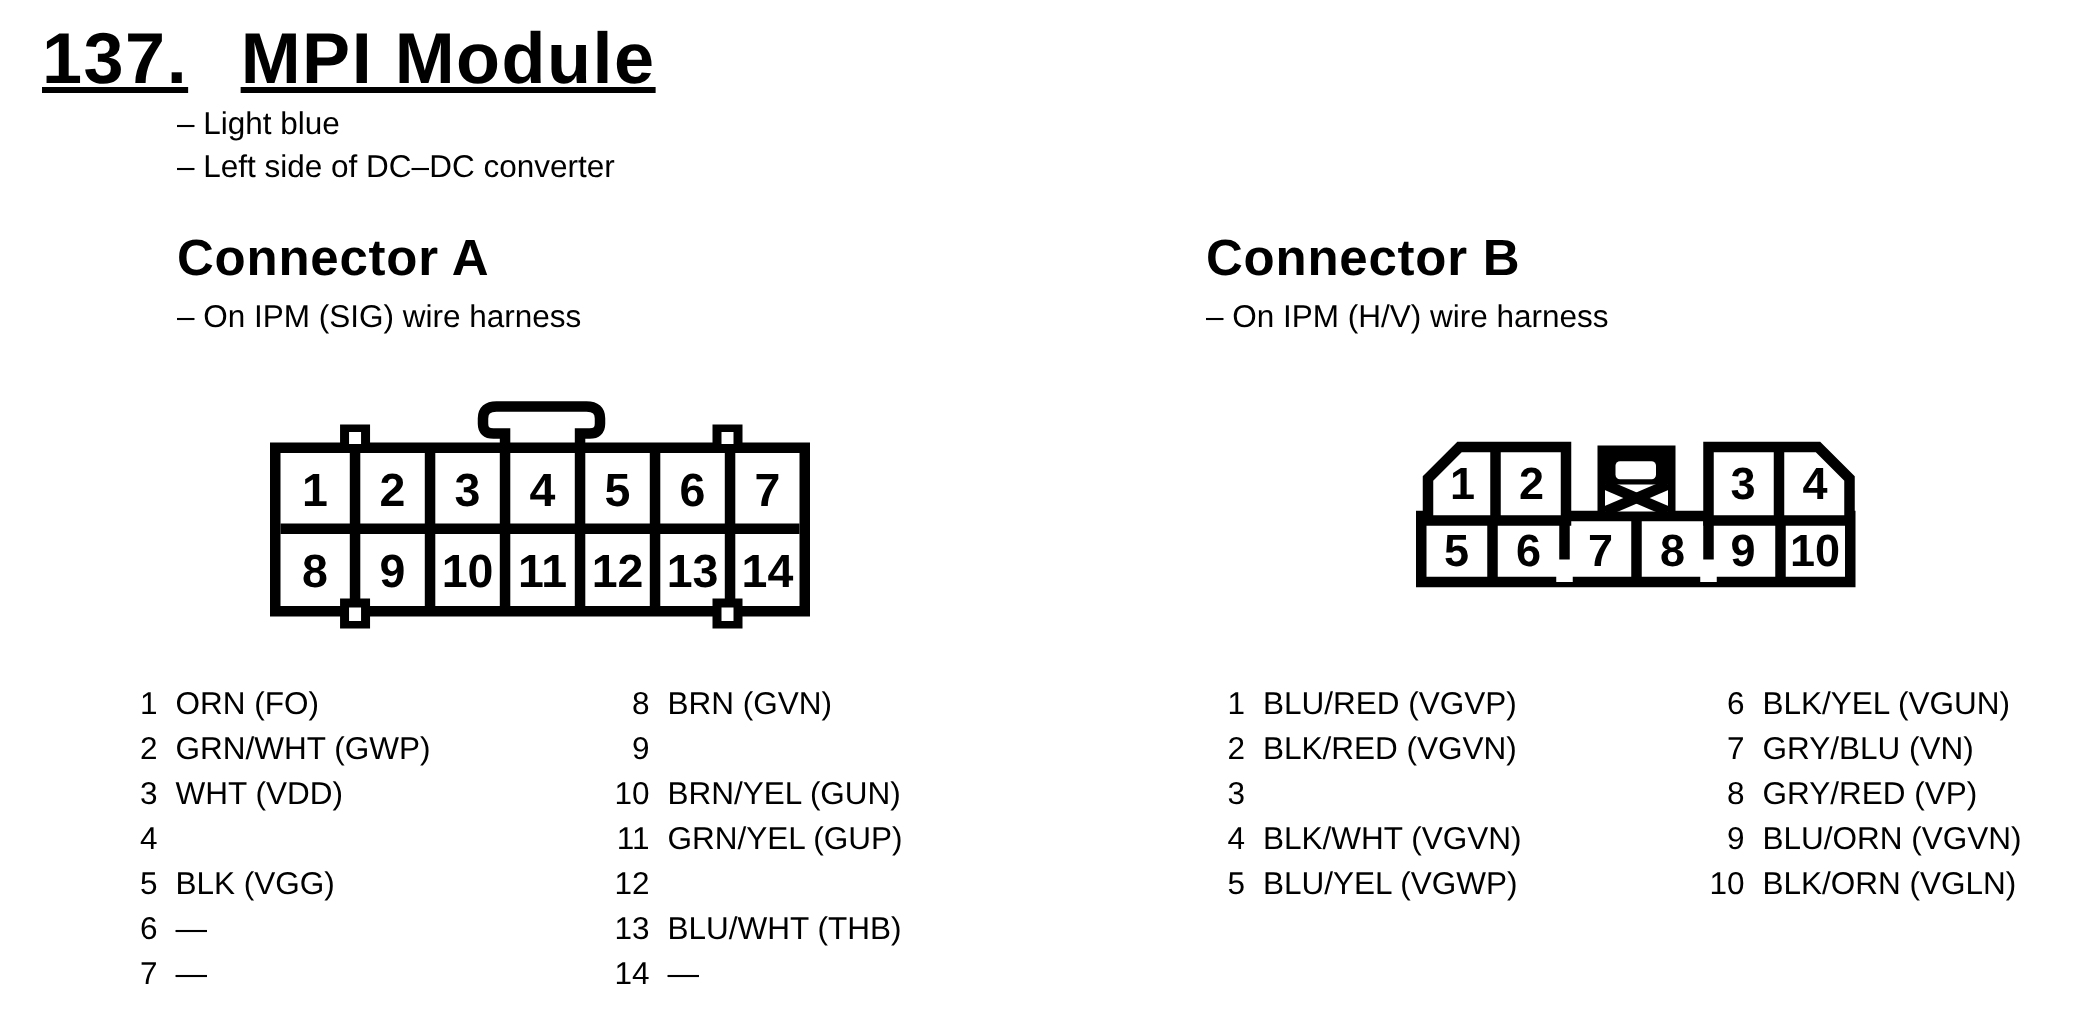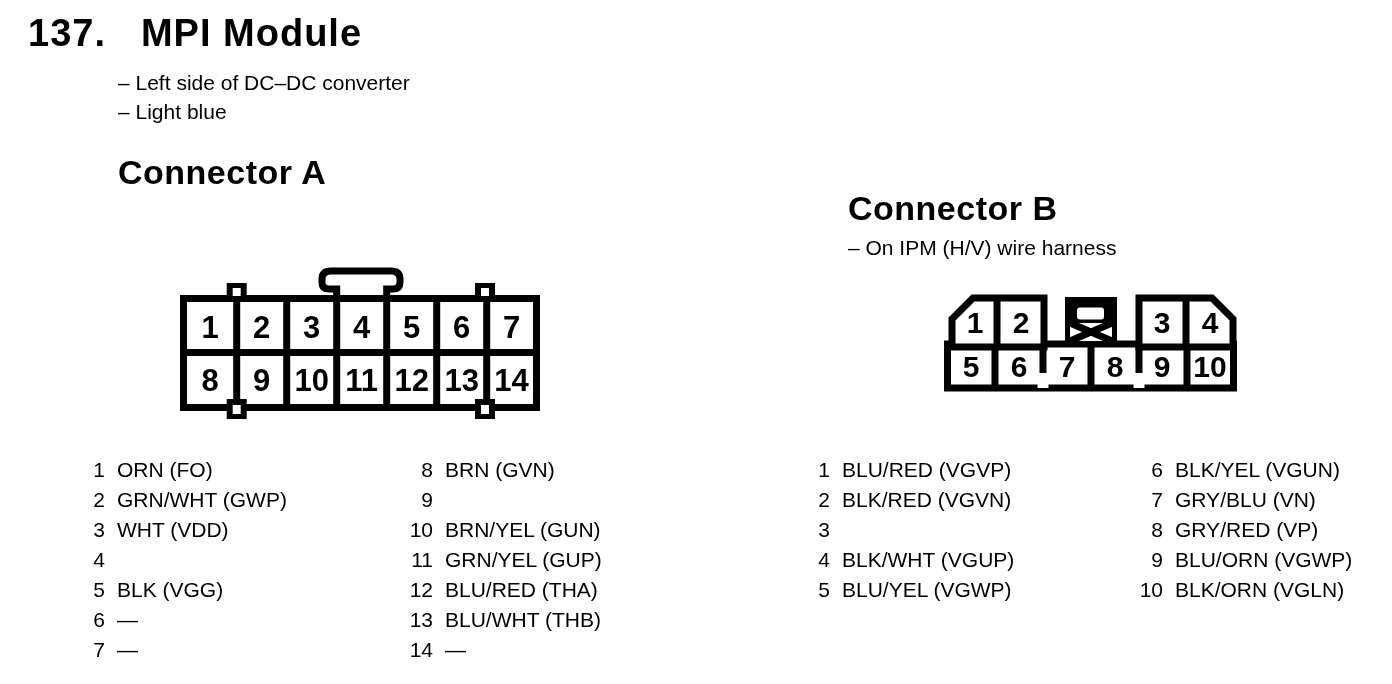--- a/index.html
+++ b/index.html
@@ -1,48 +1,49 @@
 <!DOCTYPE html>
 <html><head>
 <meta charset="utf-8">
 <style>
   html,body{margin:0;padding:0;background:#fff;}
   .page{
     position:relative;width:1392px;height:684px;background:#ffffff;
     font-family:"Liberation Sans",sans-serif;color:#000;overflow:hidden;
   }
-  .page-title{position:absolute;left:28px;top:12px;font-size:38px;font-weight:bold;letter-spacing:1px;white-space:nowrap;}
+  .page-title{position:absolute;left:28px;top:12px;font-size:48px;font-weight:bold;letter-spacing:1px;white-space:nowrap;text-decoration:underline;}
   .page-title .name{margin-left:35px;}
   .top-notes{position:absolute;left:118px;top:68px;font-size:21px;line-height:29px;}
   .conn-heading{position:absolute;top:153px;font-size:34px;font-weight:bold;letter-spacing:0.5px;white-space:nowrap;}
   .conn-note{position:absolute;top:200px;font-size:21px;white-space:nowrap;}
   .col-a{left:118px;text-align:right;}
-  .col-b{left:848px;margin-top:36px;}
+  .col-b{left:804px;}
   .diagram{position:absolute;}
   .pin-list{position:absolute;font-size:21px;line-height:30px;}
   .pin-row{display:grid;grid-template-columns:32px auto;column-gap:12px;}
   .pin-row .num{text-align:right;}
   .pin-row .lbl{white-space:nowrap;}
   svg text{font-family:"Liberation Sans",sans-serif;}
 </style>
 </head>
 <body>
 
 <div class="page">
 
   <div class="page-title">
     <span class="num">137.</span><span class="name">MPI Module</span>
   </div>
 
   <div class="top-notes">
+    <div>– Light blue</div>
     <div>– Left side of DC–DC converter</div>
-    <div>– Light blue</div>
   </div>
 
   <div class="conn-heading col-a">Connector A</div>
+  <div class="conn-note col-a">– On IPM (SIG) wire harness</div>
 
   <div class="conn-heading col-b">Connector B</div>
   <div class="conn-note col-b">– On IPM (H/V) wire harness</div>
 
   <svg class="diagram" style="left:173px;top:258px;" width="374" height="172" viewBox="0 0 374 172">
     <path d="M163.7,50 V31 H156 Q149,31 149,24.5 V21 Q149,13 158,13 H218 Q227,13 227,21 V24.5 Q227,31 220,31 H213.7 V50" fill="none" stroke="#000" stroke-width="7"></path>
     <rect x="10.5" y="40.5" width="353" height="109" fill="#fff" stroke="#000" stroke-width="7"></rect>
     <g stroke="#000" stroke-width="7">
       <line x1="14" y1="94.5" x2="360" y2="94.5"></line>
       <line x1="63.7" y1="44" x2="63.7" y2="146"></line>
@@ -159,21 +160,20 @@
     <div class="pin-row">
         <span class="num">10</span>
         <span class="lbl">BRN/YEL (GUN)</span>
       </div>
     <div class="pin-row">
         <span class="num">11</span>
         <span class="lbl">GRN/YEL (GUP)</span>
       </div>
     <div class="pin-row">
         <span class="num">12</span>
-        <span class="lbl">BLU/RED (THA)</span>
       </div>
     <div class="pin-row">
         <span class="num">13</span>
         <span class="lbl">BLU/WHT (THB)</span>
       </div>
     <div class="pin-row">
         <span class="num">14</span>
         <span class="lbl">—</span>
       </div>
   </div>
@@ -185,21 +185,21 @@
       </div>
     <div class="pin-row">
         <span class="num">2</span>
         <span class="lbl">BLK/RED (VGVN)</span>
       </div>
     <div class="pin-row">
         <span class="num">3</span>
       </div>
     <div class="pin-row">
         <span class="num">4</span>
-        <span class="lbl">BLK/WHT (VGUP)</span>
+        <span class="lbl">BLK/WHT (VGVN)</span>
       </div>
     <div class="pin-row">
         <span class="num">5</span>
         <span class="lbl">BLU/YEL (VGWP)</span>
       </div>
   </div>
 
   <div class="pin-list" style="left:1131px;top:455px;">
     <div class="pin-row">
         <span class="num">6</span>
@@ -208,21 +208,21 @@
     <div class="pin-row">
         <span class="num">7</span>
         <span class="lbl">GRY/BLU (VN)</span>
       </div>
     <div class="pin-row">
         <span class="num">8</span>
         <span class="lbl">GRY/RED (VP)</span>
       </div>
     <div class="pin-row">
         <span class="num">9</span>
-        <span class="lbl">BLU/ORN (VGWP)</span>
+        <span class="lbl">BLU/ORN (VGVN)</span>
       </div>
     <div class="pin-row">
         <span class="num">10</span>
         <span class="lbl">BLK/ORN (VGLN)</span>
       </div>
   </div>
 
 </div>
 
 </body></html>

